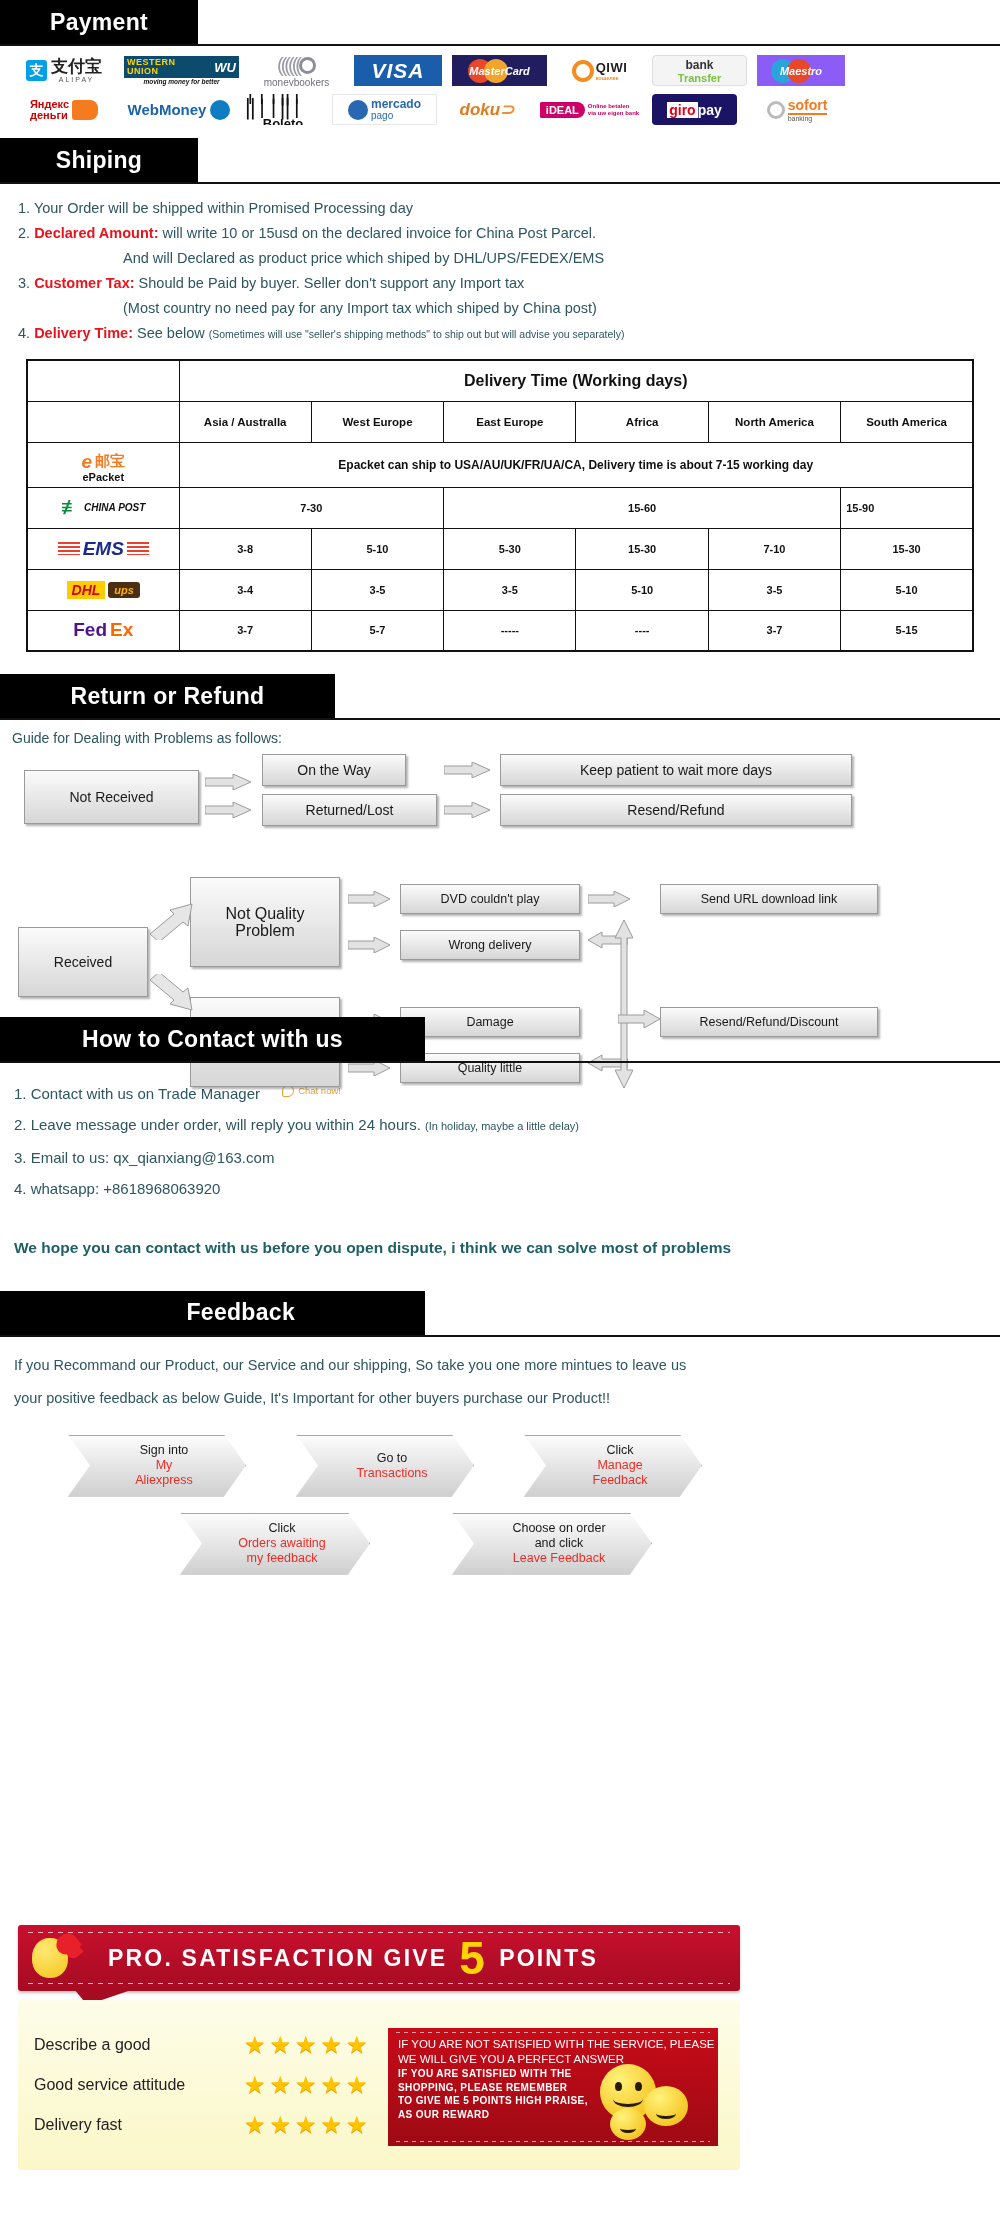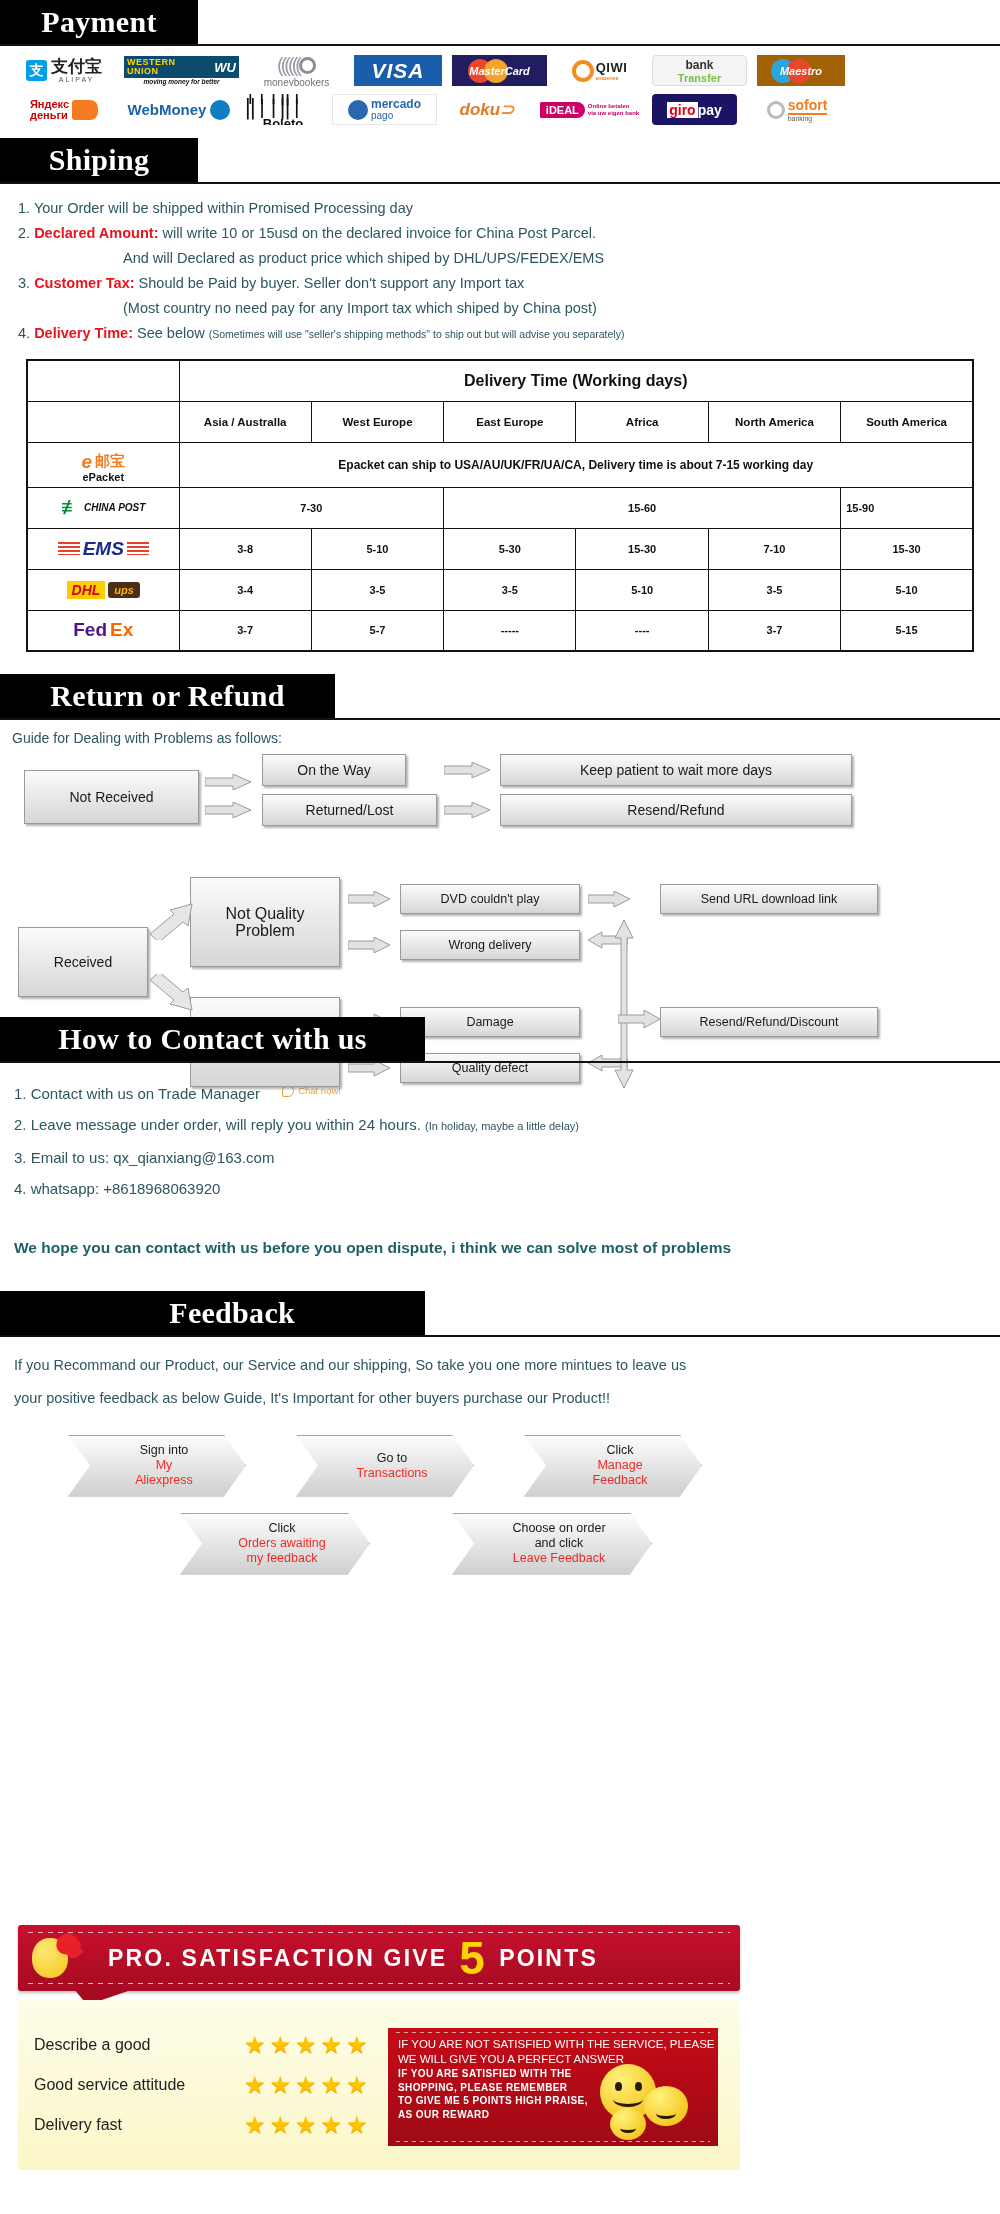--- a/index.html
+++ b/index.html
@@ -10,22 +10,22 @@
     color:#2d5660; overflow:hidden; position:relative;
   }
 
   
   .sec-head { position:relative; height:46px; border-bottom:2px solid #111; }
   .sec-head .bar {
     position:absolute; left:0; top:0; height:44px; background:#000;
     display:flex; align-items:center; justify-content:center;
   }
   .sec-head .bar span {
-    color:#fff; font-size:30px; font-weight:700; letter-spacing:.3px;
-    font-family:Liberation Serif, serif; white-space:nowrap;
+    color:#fff; font-size:23px; font-weight:700; letter-spacing:.3px;
+    font-family:Liberation Sans, sans-serif; white-space:nowrap;
   }
   .bar-payment  { width:198px; }
   .bar-shiping  { width:198px; }
   .bar-return   { width:335px; }
   .bar-contact  { width:425px; }
   .bar-feedback { width:425px; justify-content:flex-end !important; padding-right:130px; }
 
   
   .pay-wrap { padding:8px 14px 6px 14px; }
   .pay-row { display:flex; align-items:center; gap:10px; height:33px; margin-bottom:6px; }
@@ -60,21 +60,21 @@
 
   .l-qiwi { width:85px; gap:2px; }
   .l-qiwi .o { width:22px;height:22px;border:4px solid #f68b1f;border-radius:50%; }
   .l-qiwi .t { font-size:13px; font-weight:700; color:#222; letter-spacing:.5px; }
   .l-qiwi .s { font-size:5.5px; color:#f68b1f; font-weight:700; }
 
   .l-bank { width:95px; background:#f4f4f4; border:1px solid #ddd; border-radius:4px; }
   .l-bank .b { font-size:12px; font-weight:800; color:#333; }
   .l-bank .t2 { font-size:11px; font-weight:800; color:#7ac143; }
 
-  .l-maestro { width:88px; background:#a16207; position:relative; }
+  .l-maestro { width:88px; background:#8b5cf6; position:relative; }
   .l-maestro .c1 { position:absolute; left:14px; top:4px; width:24px;height:24px;border-radius:50%;background:#2aa5dc;}
   .l-maestro .c2 { position:absolute; left:30px; top:4px; width:24px;height:24px;border-radius:50%;background:#e8472a;}
   .l-maestro .tx { position:relative;z-index:2;width:100%;text-align:center;color:#fff;
                    font-size:11px;font-weight:800;font-style:italic;}
 
   .l-yandex { width:100px; gap:3px; }
   .l-yandex .ru { font-size:11px; font-weight:700; color:#c00; line-height:11px; }
   .l-yandex .w { width:26px;height:20px;background:#f47b20;border-radius:3px 8px 8px 3px; }
 
   .l-webmoney { width:110px; gap:4px; }
@@ -474,21 +474,21 @@
       </svg>
     </div>
 
   <div class="fbox" style="left:190px; top:125px; width:150px; height:90px; font-size:16px;">Not Quality Problem</div>
   <div class="fbox" style="left:18px;  top:175px; width:130px; height:70px;">Received</div>
   <div class="fbox" style="left:190px; top:245px; width:150px; height:90px; font-size:16px;">Quality Problem</div>
 
   <div class="fbox" style="left:400px; top:132px; width:180px; height:30px; font-size:12.5px;">DVD couldn't play</div>
   <div class="fbox" style="left:400px; top:178px; width:180px; height:30px; font-size:12.5px;">Wrong delivery</div>
   <div class="fbox" style="left:400px; top:255px; width:180px; height:30px; font-size:12.5px;">Damage</div>
-  <div class="fbox" style="left:400px; top:301px; width:180px; height:30px; font-size:12.5px;">Quality defect</div>
+  <div class="fbox" style="left:400px; top:301px; width:180px; height:30px; font-size:12.5px;">Quality little</div>
 
   <div class="fbox" style="left:660px; top:132px; width:218px; height:30px; font-size:12.5px;">Send URL download link</div>
   <div class="fbox" style="left:660px; top:255px; width:218px; height:30px; font-size:12.5px;">Resend/Refund/Discount</div>
 
   <div class="farrow" style="left:148px; top:148px;">
     <svg width="48" height="40">
         <polygon points="2,34 26,14 22,10 44,4 40,26 35,22 11,42" fill="#e6e6e6" stroke="#9b9b9b"></polygon>
       </svg>
     </div>
   <div class="farrow" style="left:148px; top:222px;">

